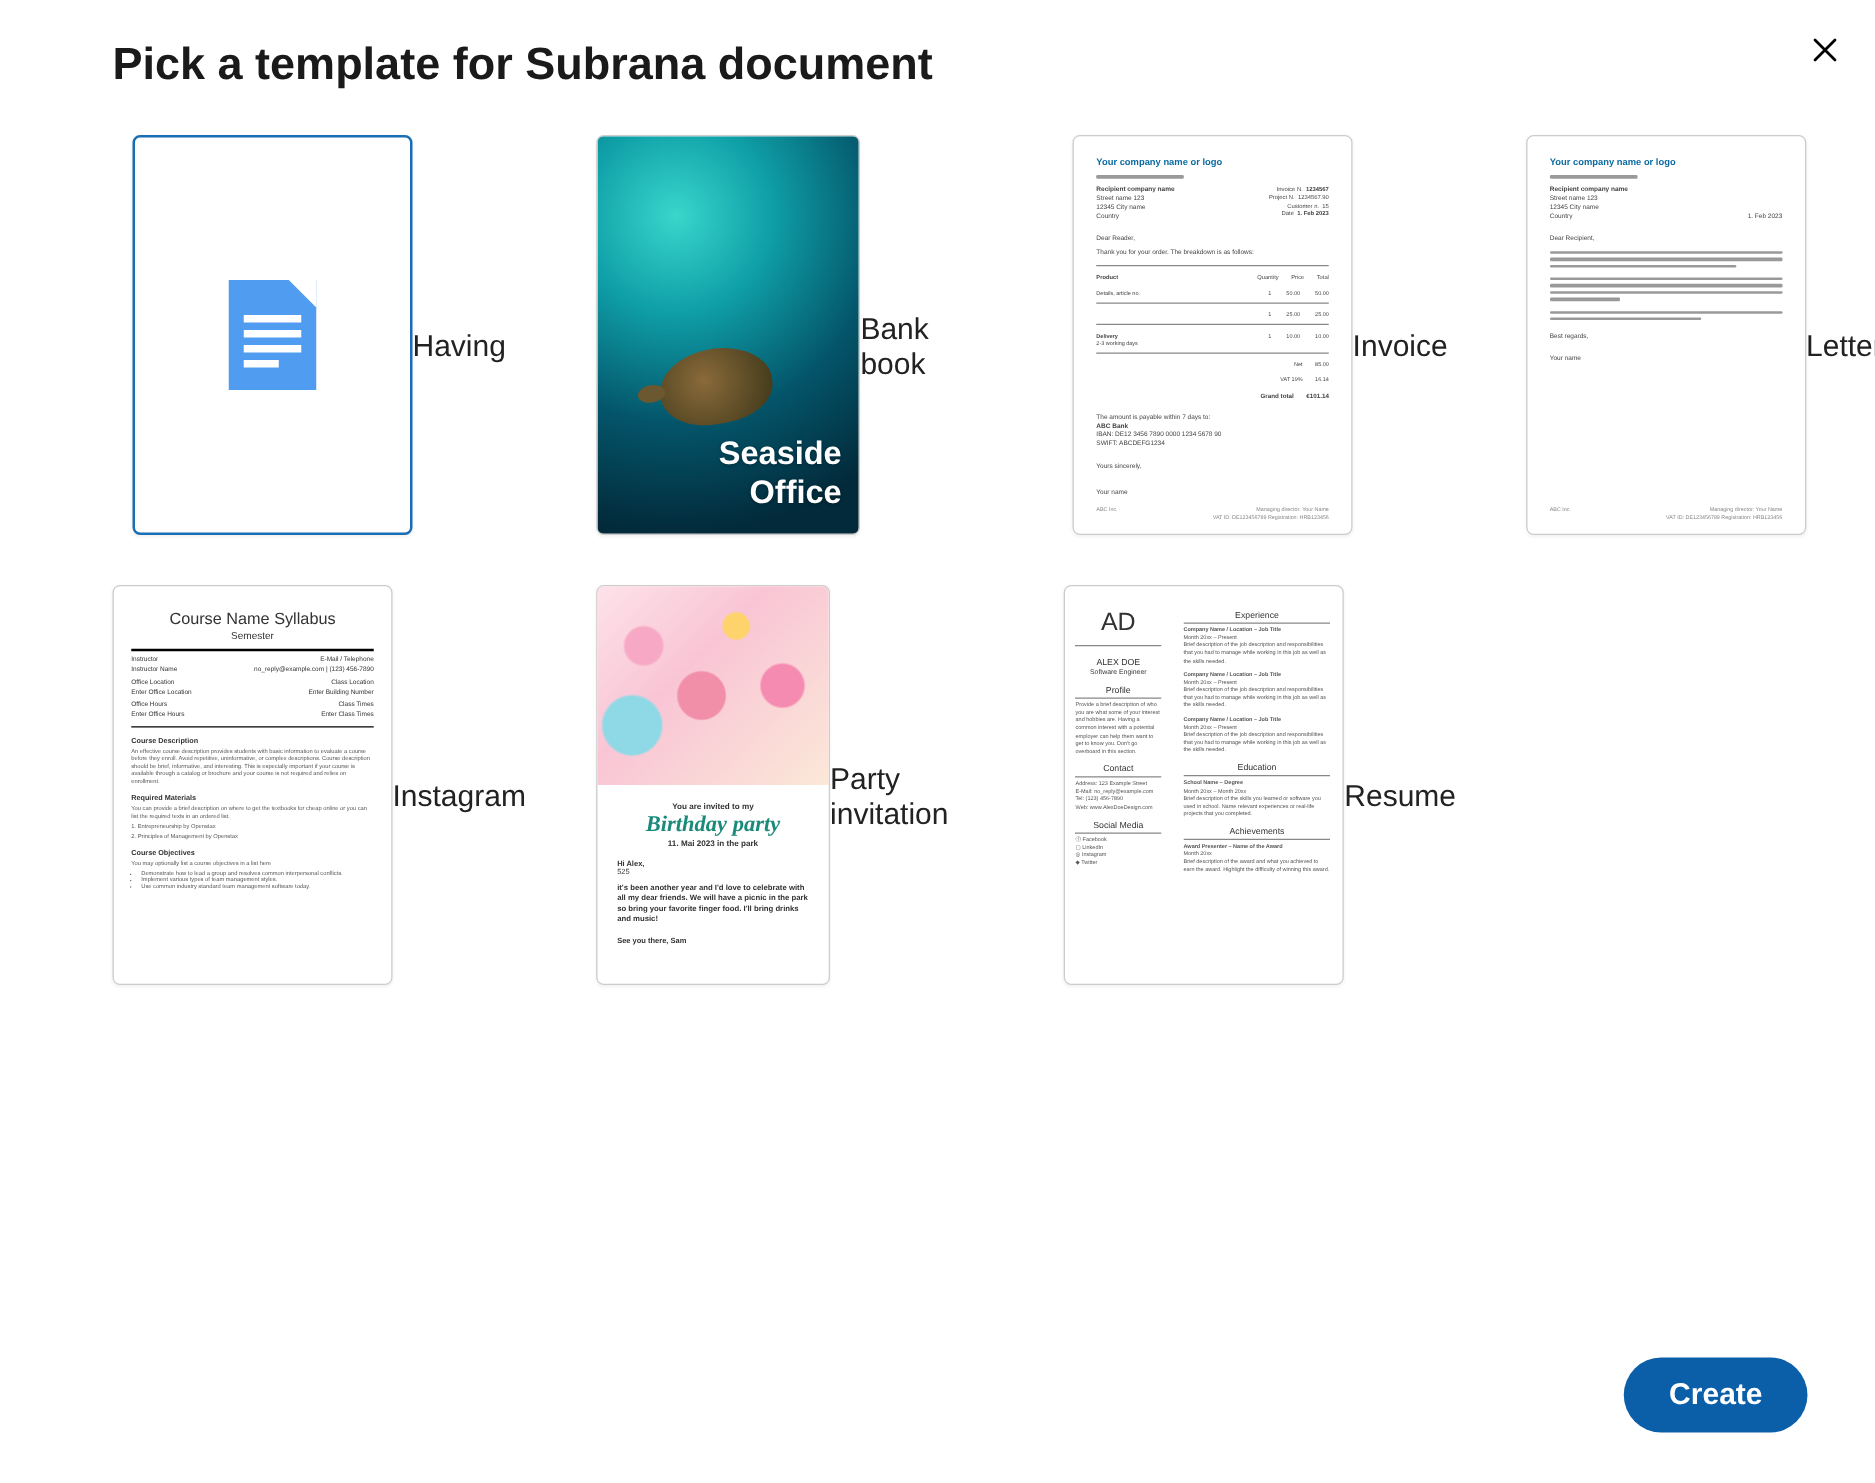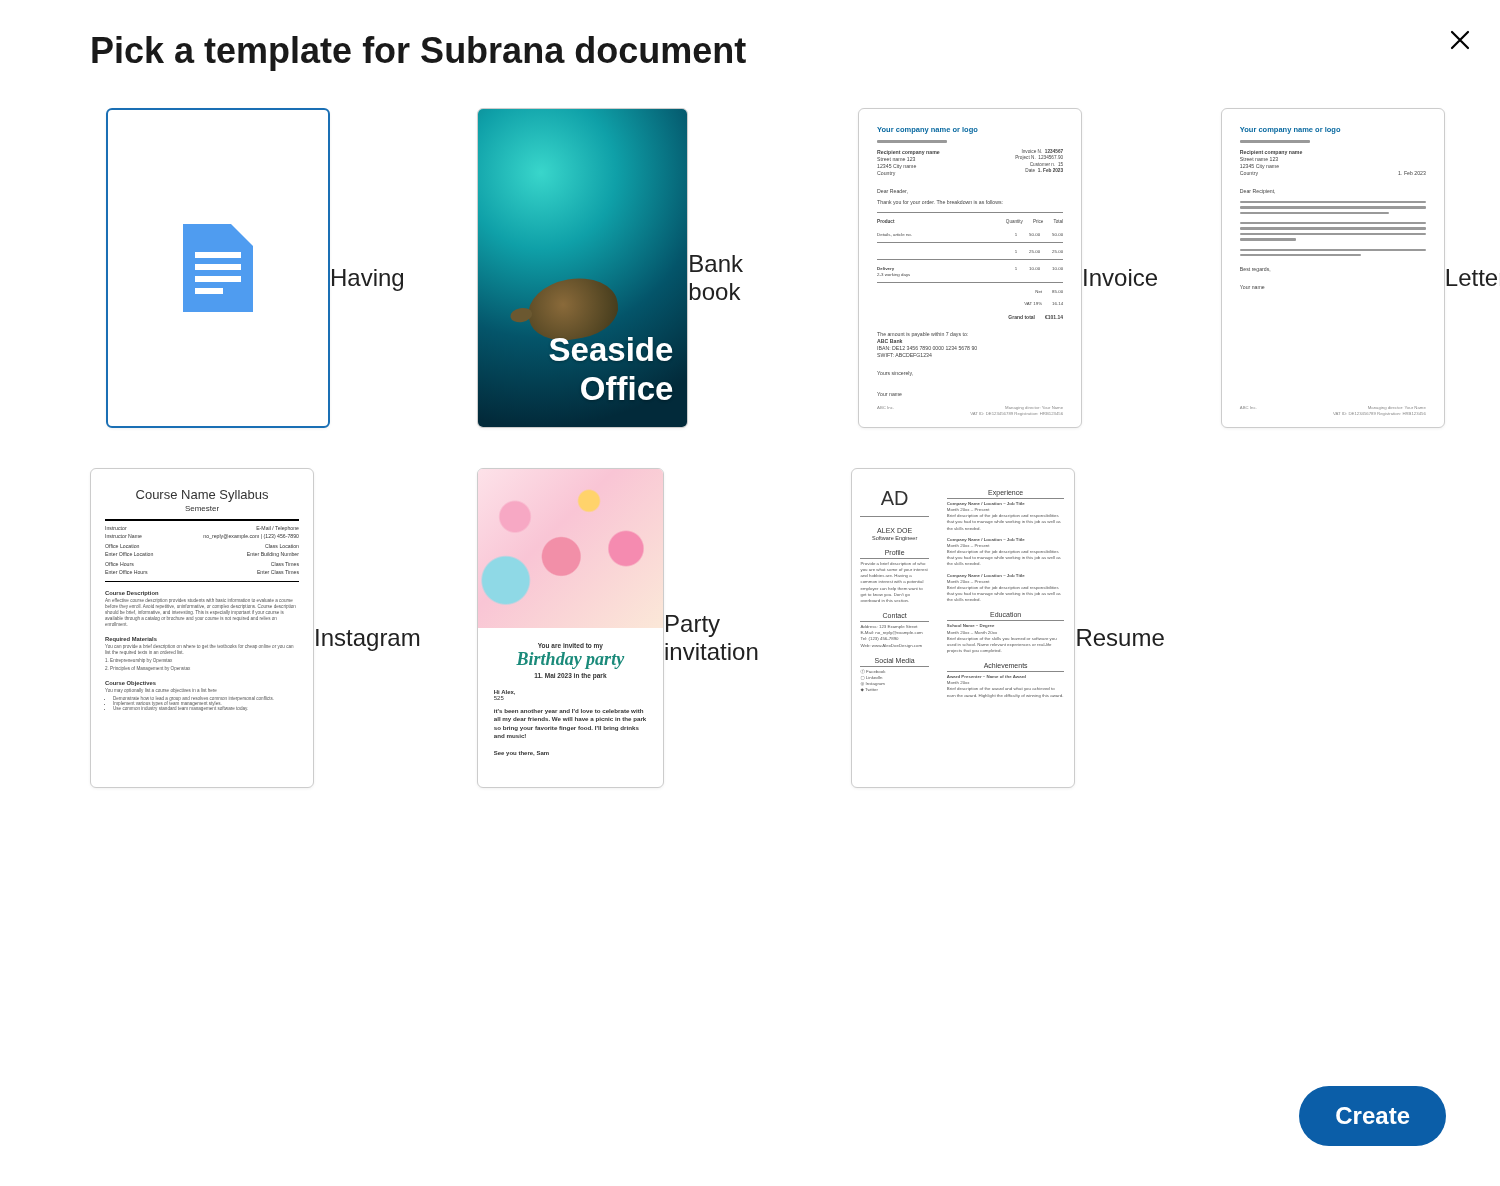--- a/index.html
+++ b/index.html
@@ -112,21 +112,21 @@
       position: absolute;
       left: -18px; top: 20px;
       width: 22px; height: 14px;
       background: #6b5830;
       border-radius: 50%;
     }
     .photo-text {
       position: absolute;
       right: 14px; bottom: 18px;
       color: #fff;
-      font-size: 33px;
+      font-size: 26px;
       font-weight: 700;
       text-align: right;
       line-height: 1.2;
       text-shadow: 0 1px 3px rgba(0,0,0,0.3);
     }
     
     .doc-page {
       padding: 16px 18px;
       font-size: 5.2px;
       color: #444;

